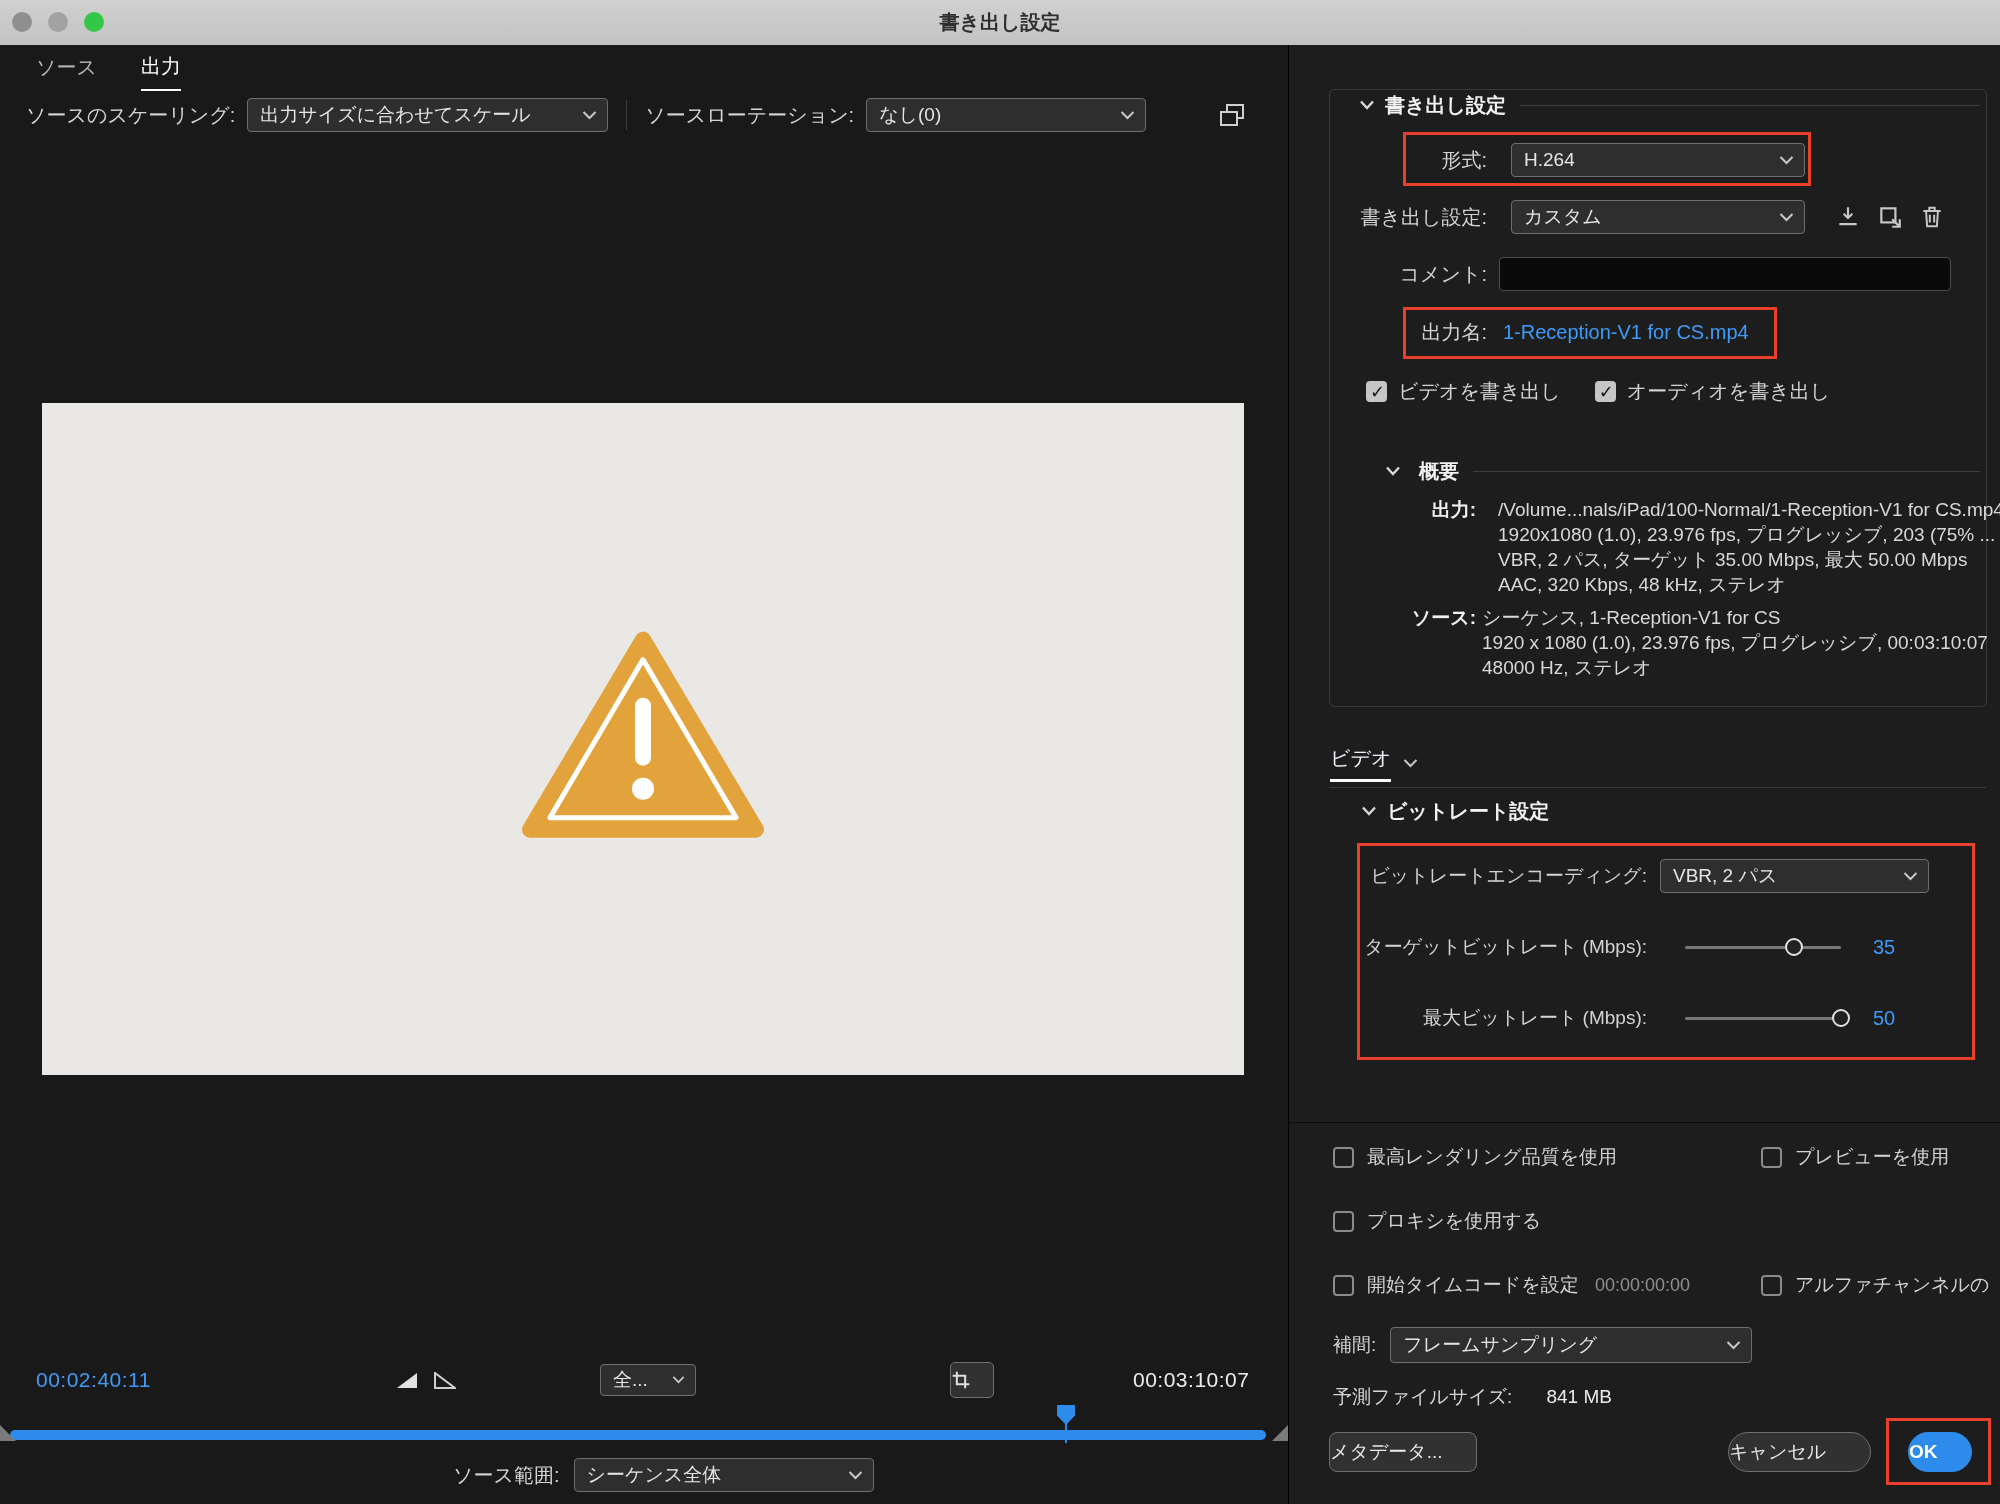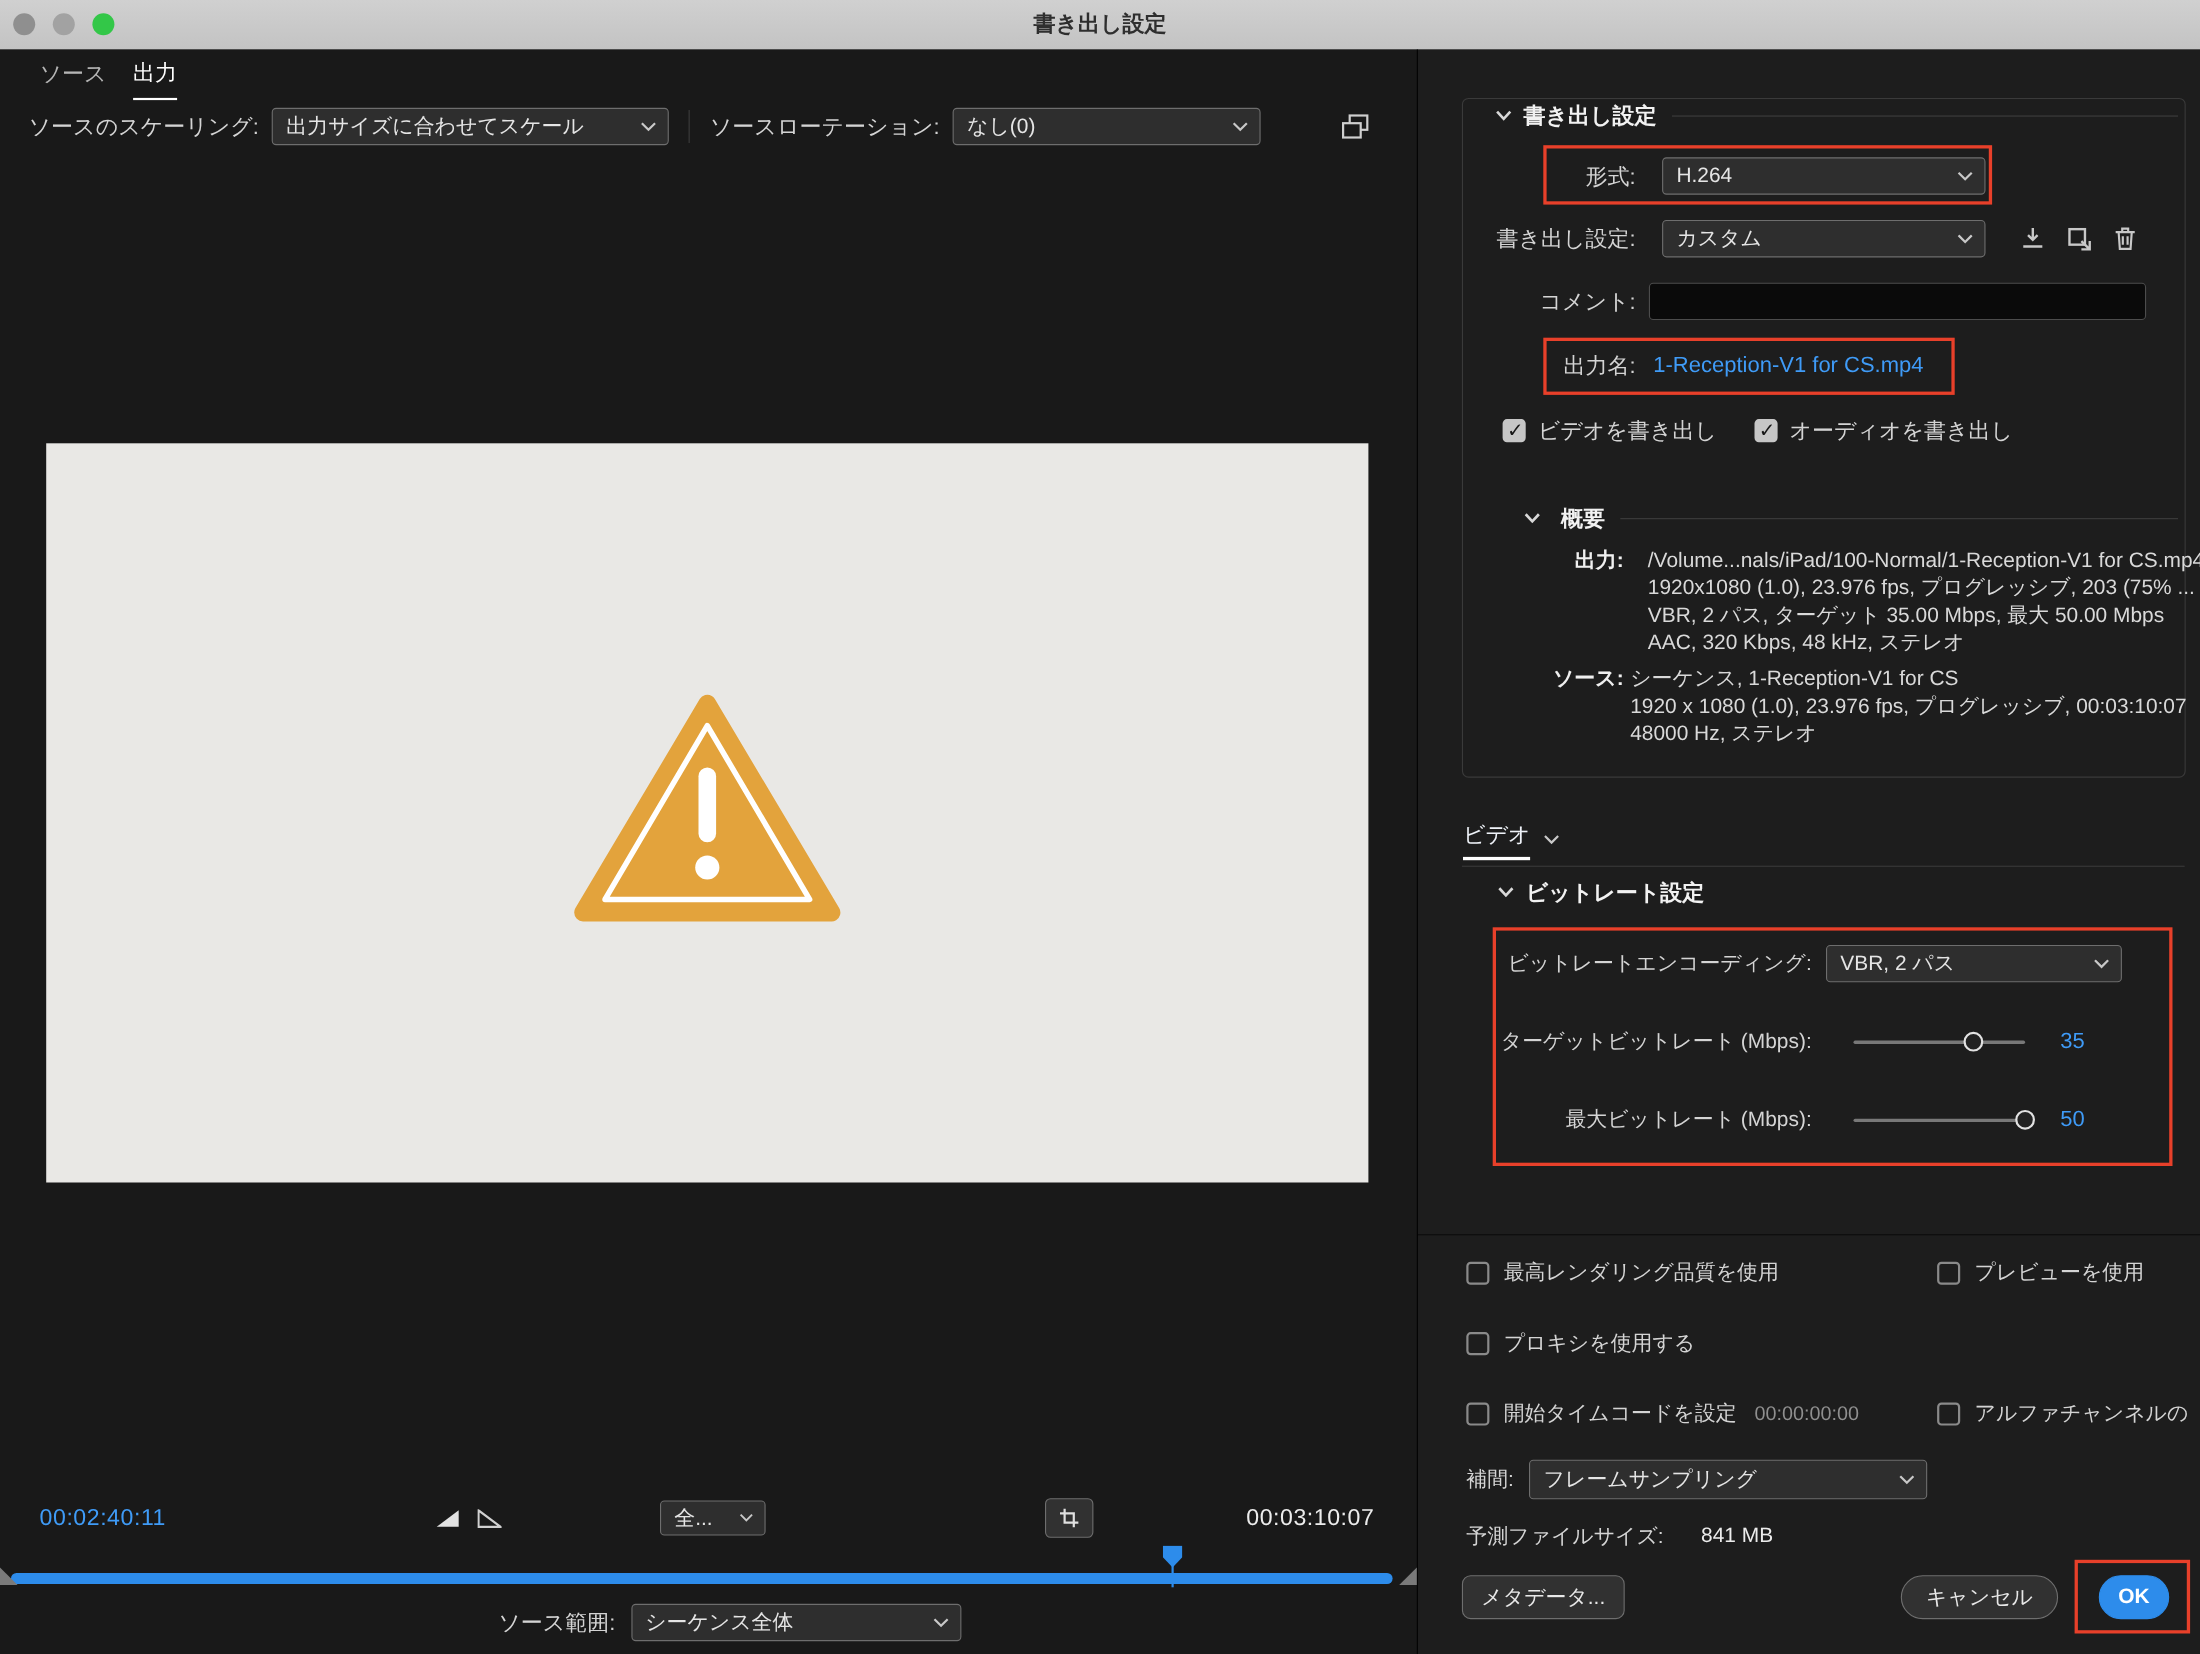--- a/index.html
+++ b/index.html
@@ -36,21 +36,21 @@
   #preview{position:absolute;left:42px;top:358px;width:1202px;height:672px;background:#e9e8e5;}
   
   .slider{position:relative;width:156px;height:34px;flex:none;}
   .slider .track{position:absolute;left:0;right:0;top:16px;height:3px;background:#787878;border-radius:2px;}
   .slider .knob{position:absolute;top:17px;width:14px;height:14px;border:2px solid #e2e2e2;
     border-radius:50%;background:#222;transform:translate(-50%,-50%);}
   .blueval{color:#3f9bf7;font-size:20px;}
   
   .hl{position:absolute;border:3px solid #e8402a;pointer-events:none;box-sizing:border-box;}
   
-  .btn{display:flex;align-items:center;justify-content:center;box-sizing:border-box;
+  .btn{display:flex;align-items:center;box-sizing:border-box;
     background:#313131;border:1px solid #6e6e6e;color:#e8e8e8;font-size:19px;white-space:nowrap;}
   .btn.pill{border-radius:20px;}
   .btn.primary{background:#2d8ceb;border-color:#2d8ceb;color:#fff;font-weight:bold;}
   .link{color:#3f9bf7;font-size:20px;white-space:nowrap;}
   .sumlbl{color:#f0f0f0;font-weight:bold;font-size:19px;white-space:nowrap;}
   .sumline{color:#d9d9d9;font-size:19px;line-height:25px;white-space:nowrap;}
   .iconbtn{display:flex;align-items:center;justify-content:center;flex:none;}
   input.cmt{box-sizing:border-box;background:#0a0a0a;border:1px solid #4c4c4c;border-radius:4px;color:#ddd;font-size:18px;padding:0 8px;}
   .tc{font-size:21px;letter-spacing:0.5px;white-space:nowrap;}
 </style>
@@ -59,21 +59,21 @@
 
 <div id="titlebar">
   <span class="tl" style="left:12px;background:#8f8f8f;"></span>
   <span class="tl" style="left:48px;background:#a2a2a2;"></span>
   <span class="tl" style="left:84px;background:#33c748;"></span>
   <div class="title">書き出し設定</div>
 </div>
 
 <div id="left">
 
-  <div class="row" style="left:36px;top:8px;gap:24px;">
+  <div class="row" style="left:36px;top:8px;gap:44px;">
     <span class="tab">ソース</span>
     <span class="tab active">出力</span>
   </div>
 
   <div class="row" style="left:26px;top:50px;height:40px;width:1226px;">
     <span class="lbl">ソースのスケーリング:</span>
     <div class="dd" style="width:361px;margin-left:12px;">
       <span class="ddtxt">出力サイズに合わせてスケール</span>
       <svg width="15" height="9" viewBox="0 0 15 9">
           <path d="M1.5 1l6 6 6-6" fill="none" stroke="#c8c8c8" stroke-width="2"></path>

